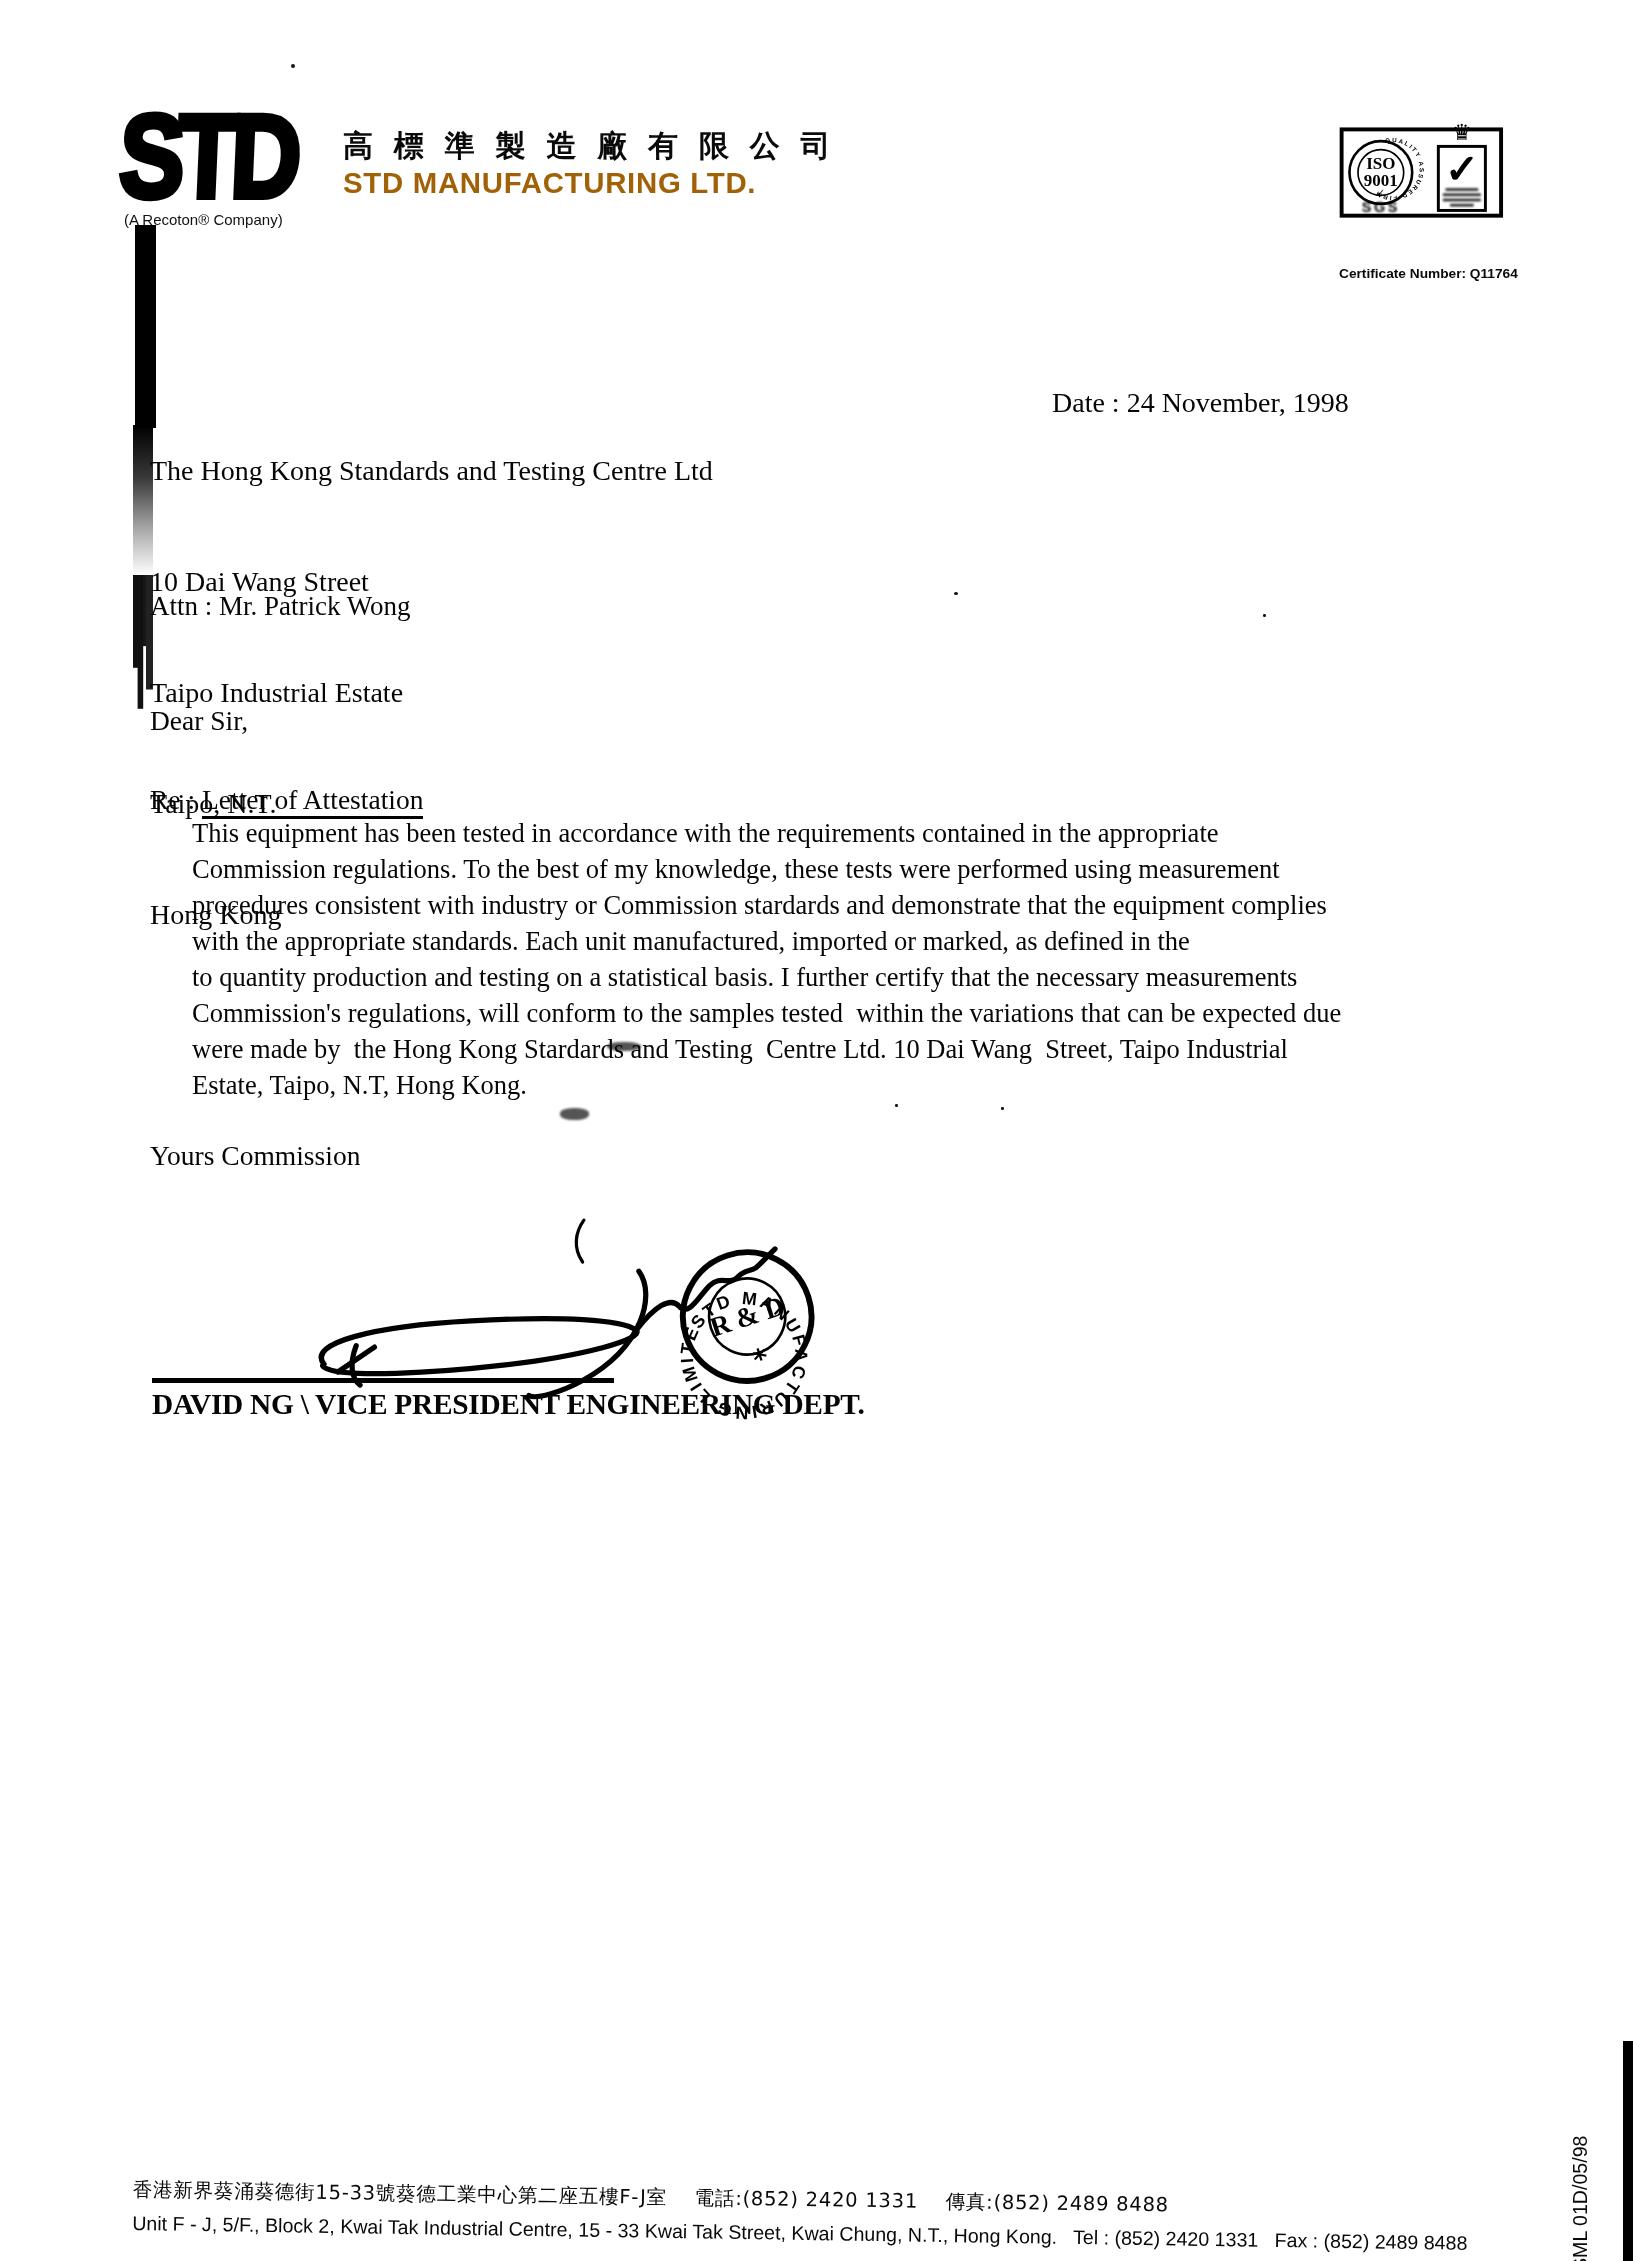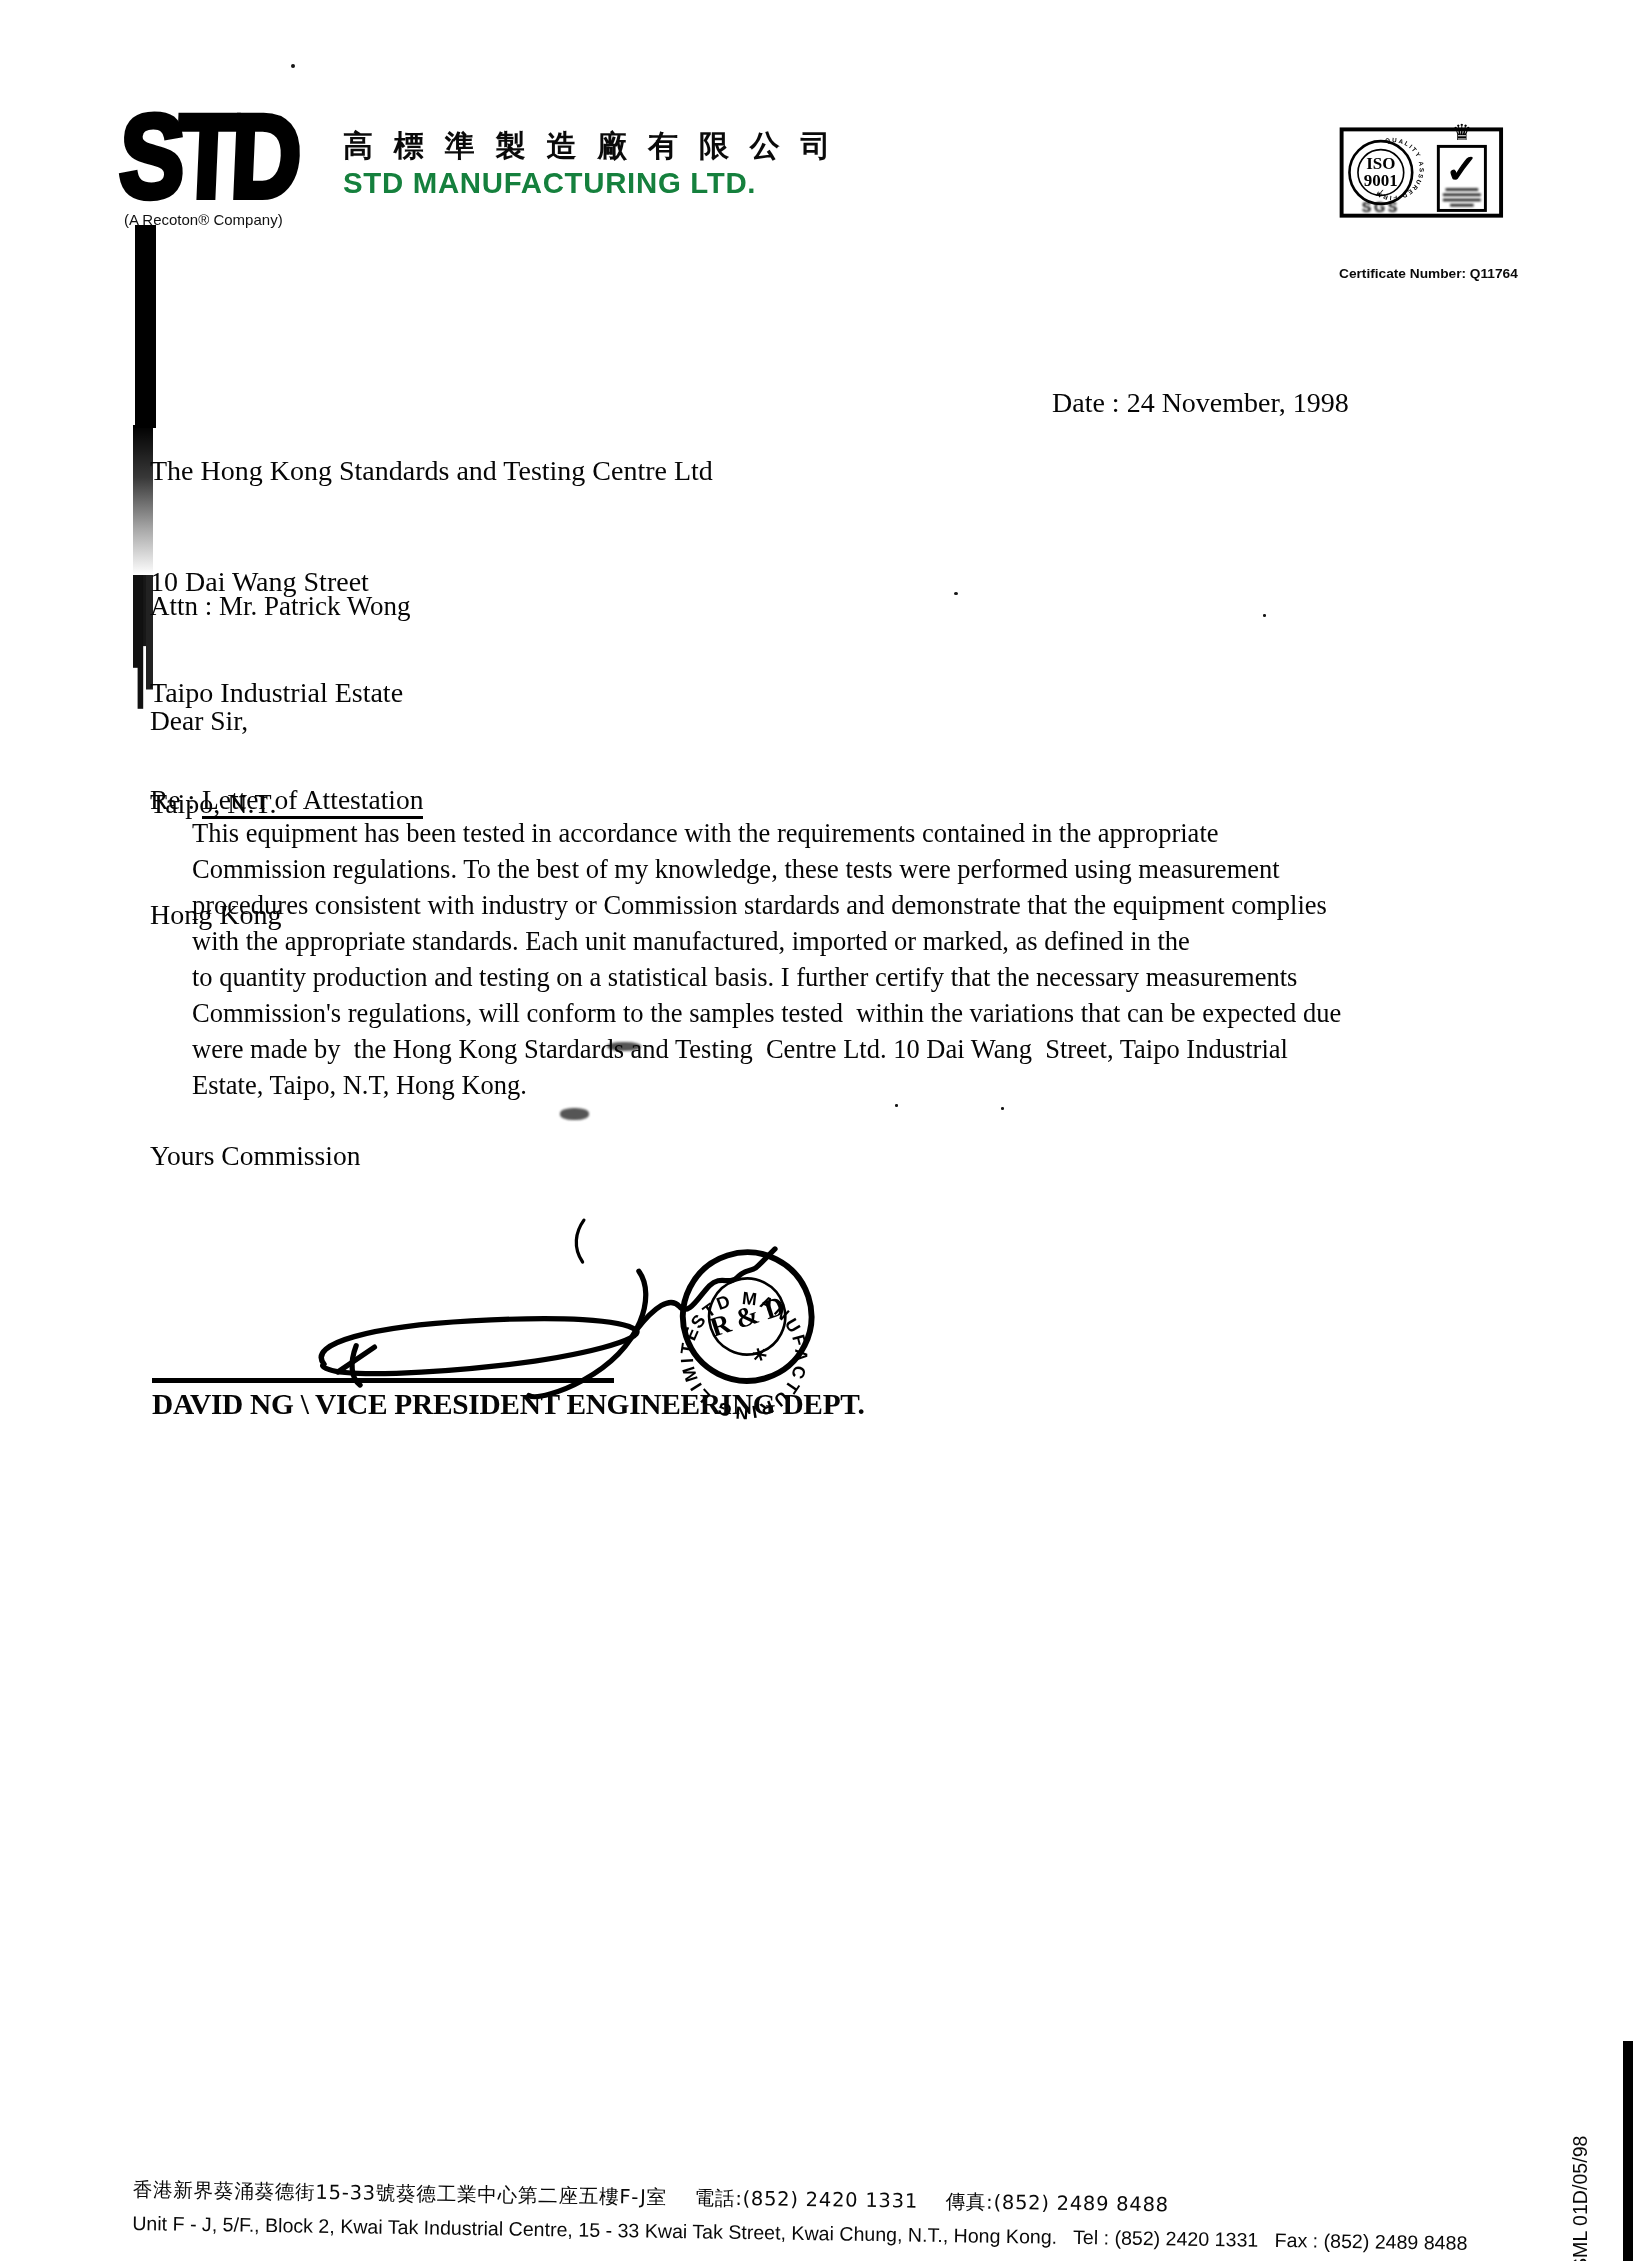--- a/index.html
+++ b/index.html
@@ -35,21 +35,21 @@
   .name-zh{
     left:343px;top:126px;
     font-family:"DejaVu Sans",sans-serif;
     font-size:30px;font-weight:bold;
     letter-spacing:5.2px;color:#0a0a0a;white-space:pre;
   }
   .name-en{
     left:343px;top:166px;
     font-family:"Liberation Sans",sans-serif;
     font-size:29.4px;font-weight:bold;
-    letter-spacing:0.7px;color:#15803d;white-space:pre;
+    letter-spacing:0.7px;color:#a16207;white-space:pre;
   }
 
   
   .iso-badge{left:1339px;top:111px;}
   .iso-cert{
     left:1339px;top:220px;width:170px;
     font-family:"Liberation Sans",sans-serif;
     font-size:13.7px;font-weight:bold;color:#0a0a0a;
     letter-spacing:0;white-space:pre;margin-top:46px;
   }

